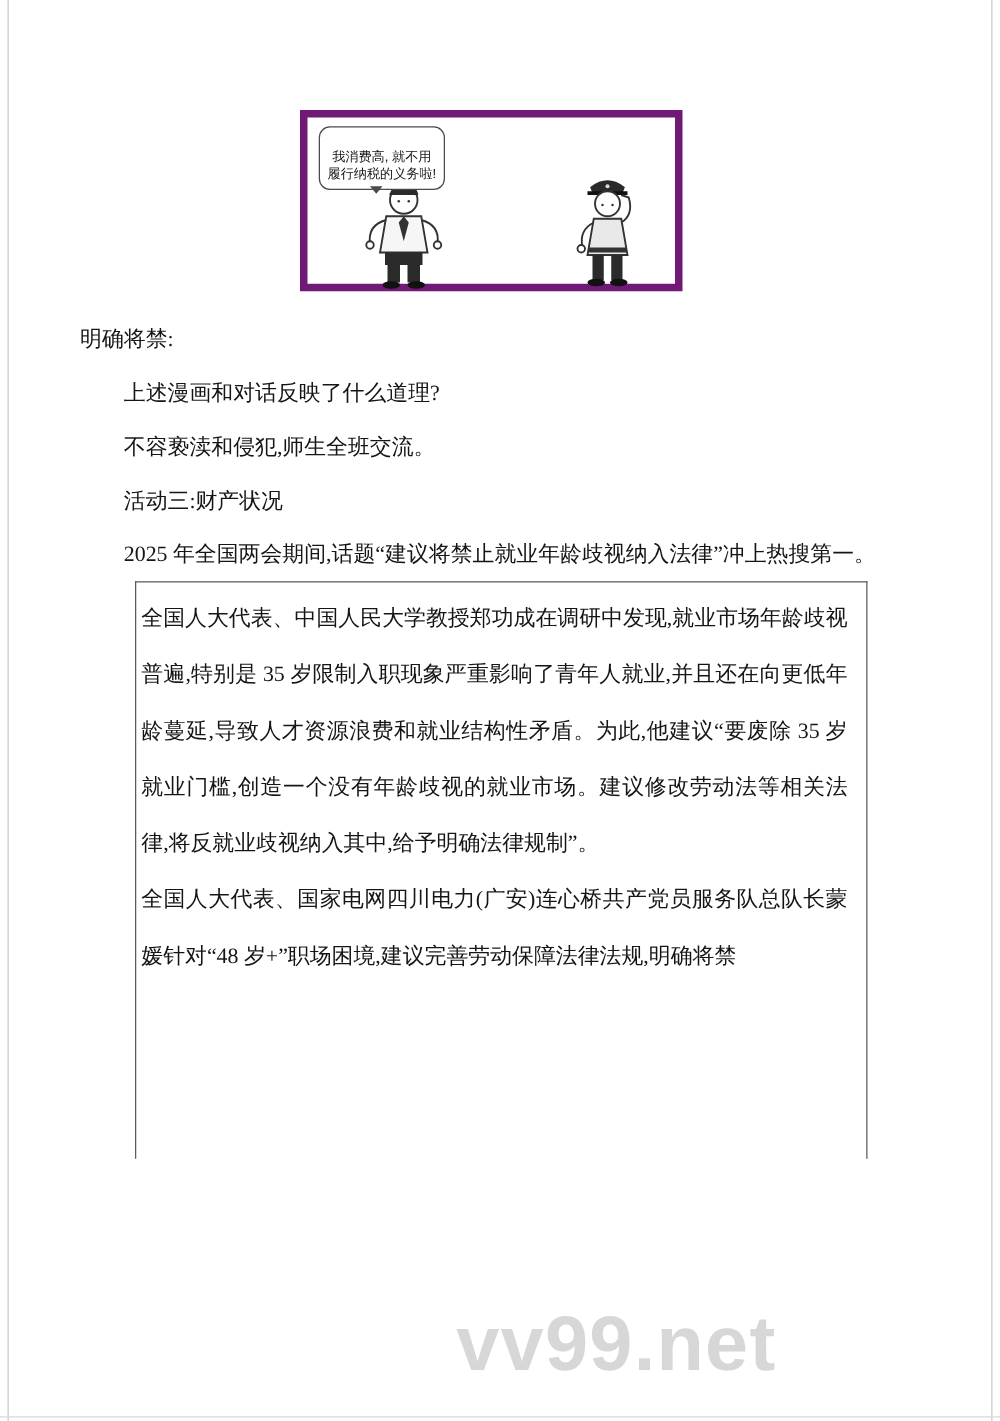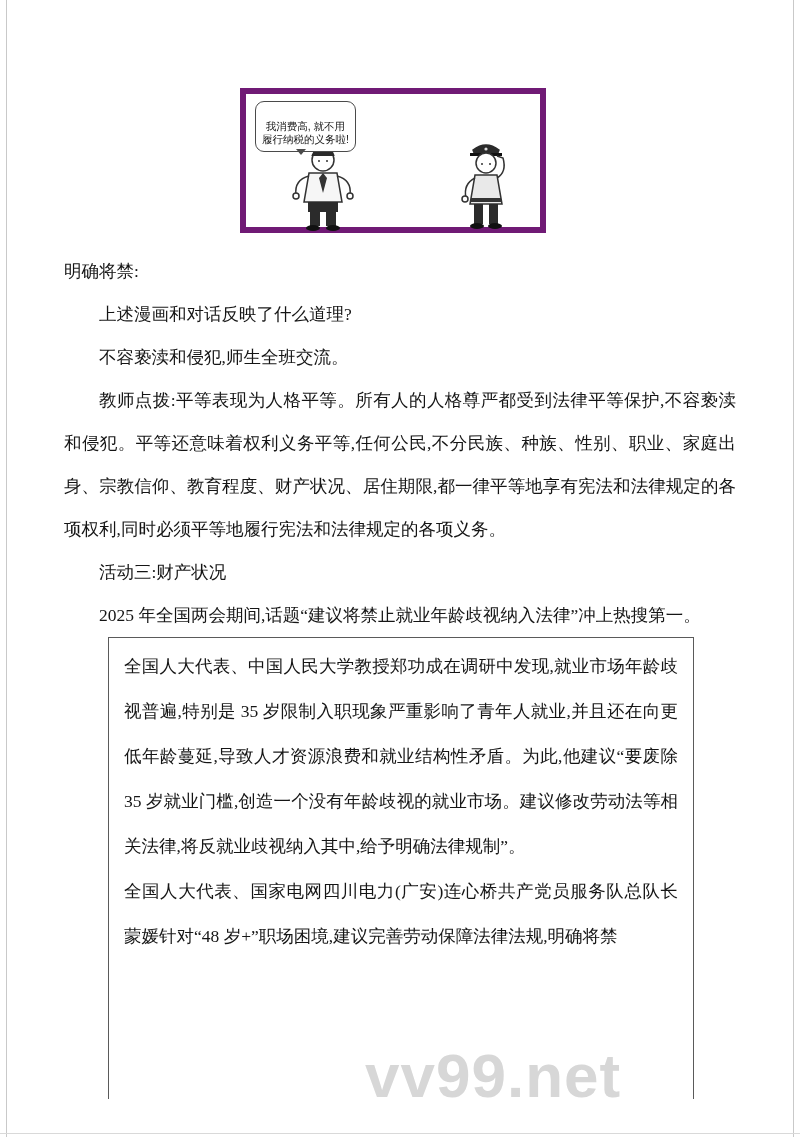--- a/index.html
+++ b/index.html
@@ -72,21 +72,21 @@
   }
   .indent { text-indent: 2em; }
 
   
   .quote-box {
     margin-left: 44px;
     margin-top: 0;
     width: 586px;
     border: 1px solid #5a5a5a;
     border-bottom: none;
-    padding: 6px 15px 140px 15px;
+    padding: 6px 15px 140px 4px;
     background: #fff;
   }
   .quote-box p {
     font-size: 17.5px;
     line-height: 45px;
     text-align: justify;
     text-indent: 0;
   }
 
   
@@ -162,21 +162,20 @@
     <div class="bubble bubble-left">
       <span>我消费高, 就不用
 履行纳税的义务啦!</span>
     </div>
   </div>
 
   <div class="content">
     <p>明确将禁:</p>
     <p class="indent">上述漫画和对话反映了什么道理?</p>
     <p class="indent">不容亵渎和侵犯,师生全班交流。</p>
-    <p class="indent">教师点拨:平等表现为人格平等。所有人的人格尊严都受到法律平等保护,不容亵渎和侵犯。平等还意味着权利义务平等,任何公民,不分民族、种族、性别、职业、家庭出身、宗教信仰、教育程度、财产状况、居住期限,都一律平等地享有宪法和法律规定的各项权利,同时必须平等地履行宪法和法律规定的各项义务。</p>
     <p class="indent">活动三:财产状况</p>
     <p class="indent">2025 年全国两会期间,话题“建议将禁止就业年龄歧视纳入法律”冲上热搜第一。</p>
 
     <div class="quote-box">
       <p>全国人大代表、中国人民大学教授郑功成在调研中发现,就业市场年龄歧视普遍,特别是 35 岁限制入职现象严重影响了青年人就业,并且还在向更低年龄蔓延,导致人才资源浪费和就业结构性矛盾。为此,他建议“要废除 35 岁就业门槛,创造一个没有年龄歧视的就业市场。建议修改劳动法等相关法律,将反就业歧视纳入其中,给予明确法律规制”。</p>
       <p>全国人大代表、国家电网四川电力(广安)连心桥共产党员服务队总队长蒙媛针对“48 岁+”职场困境,建议完善劳动保障法律法规,明确将禁</p>
     </div>
   </div>
 
   <div class="watermark">vv99.net</div>

